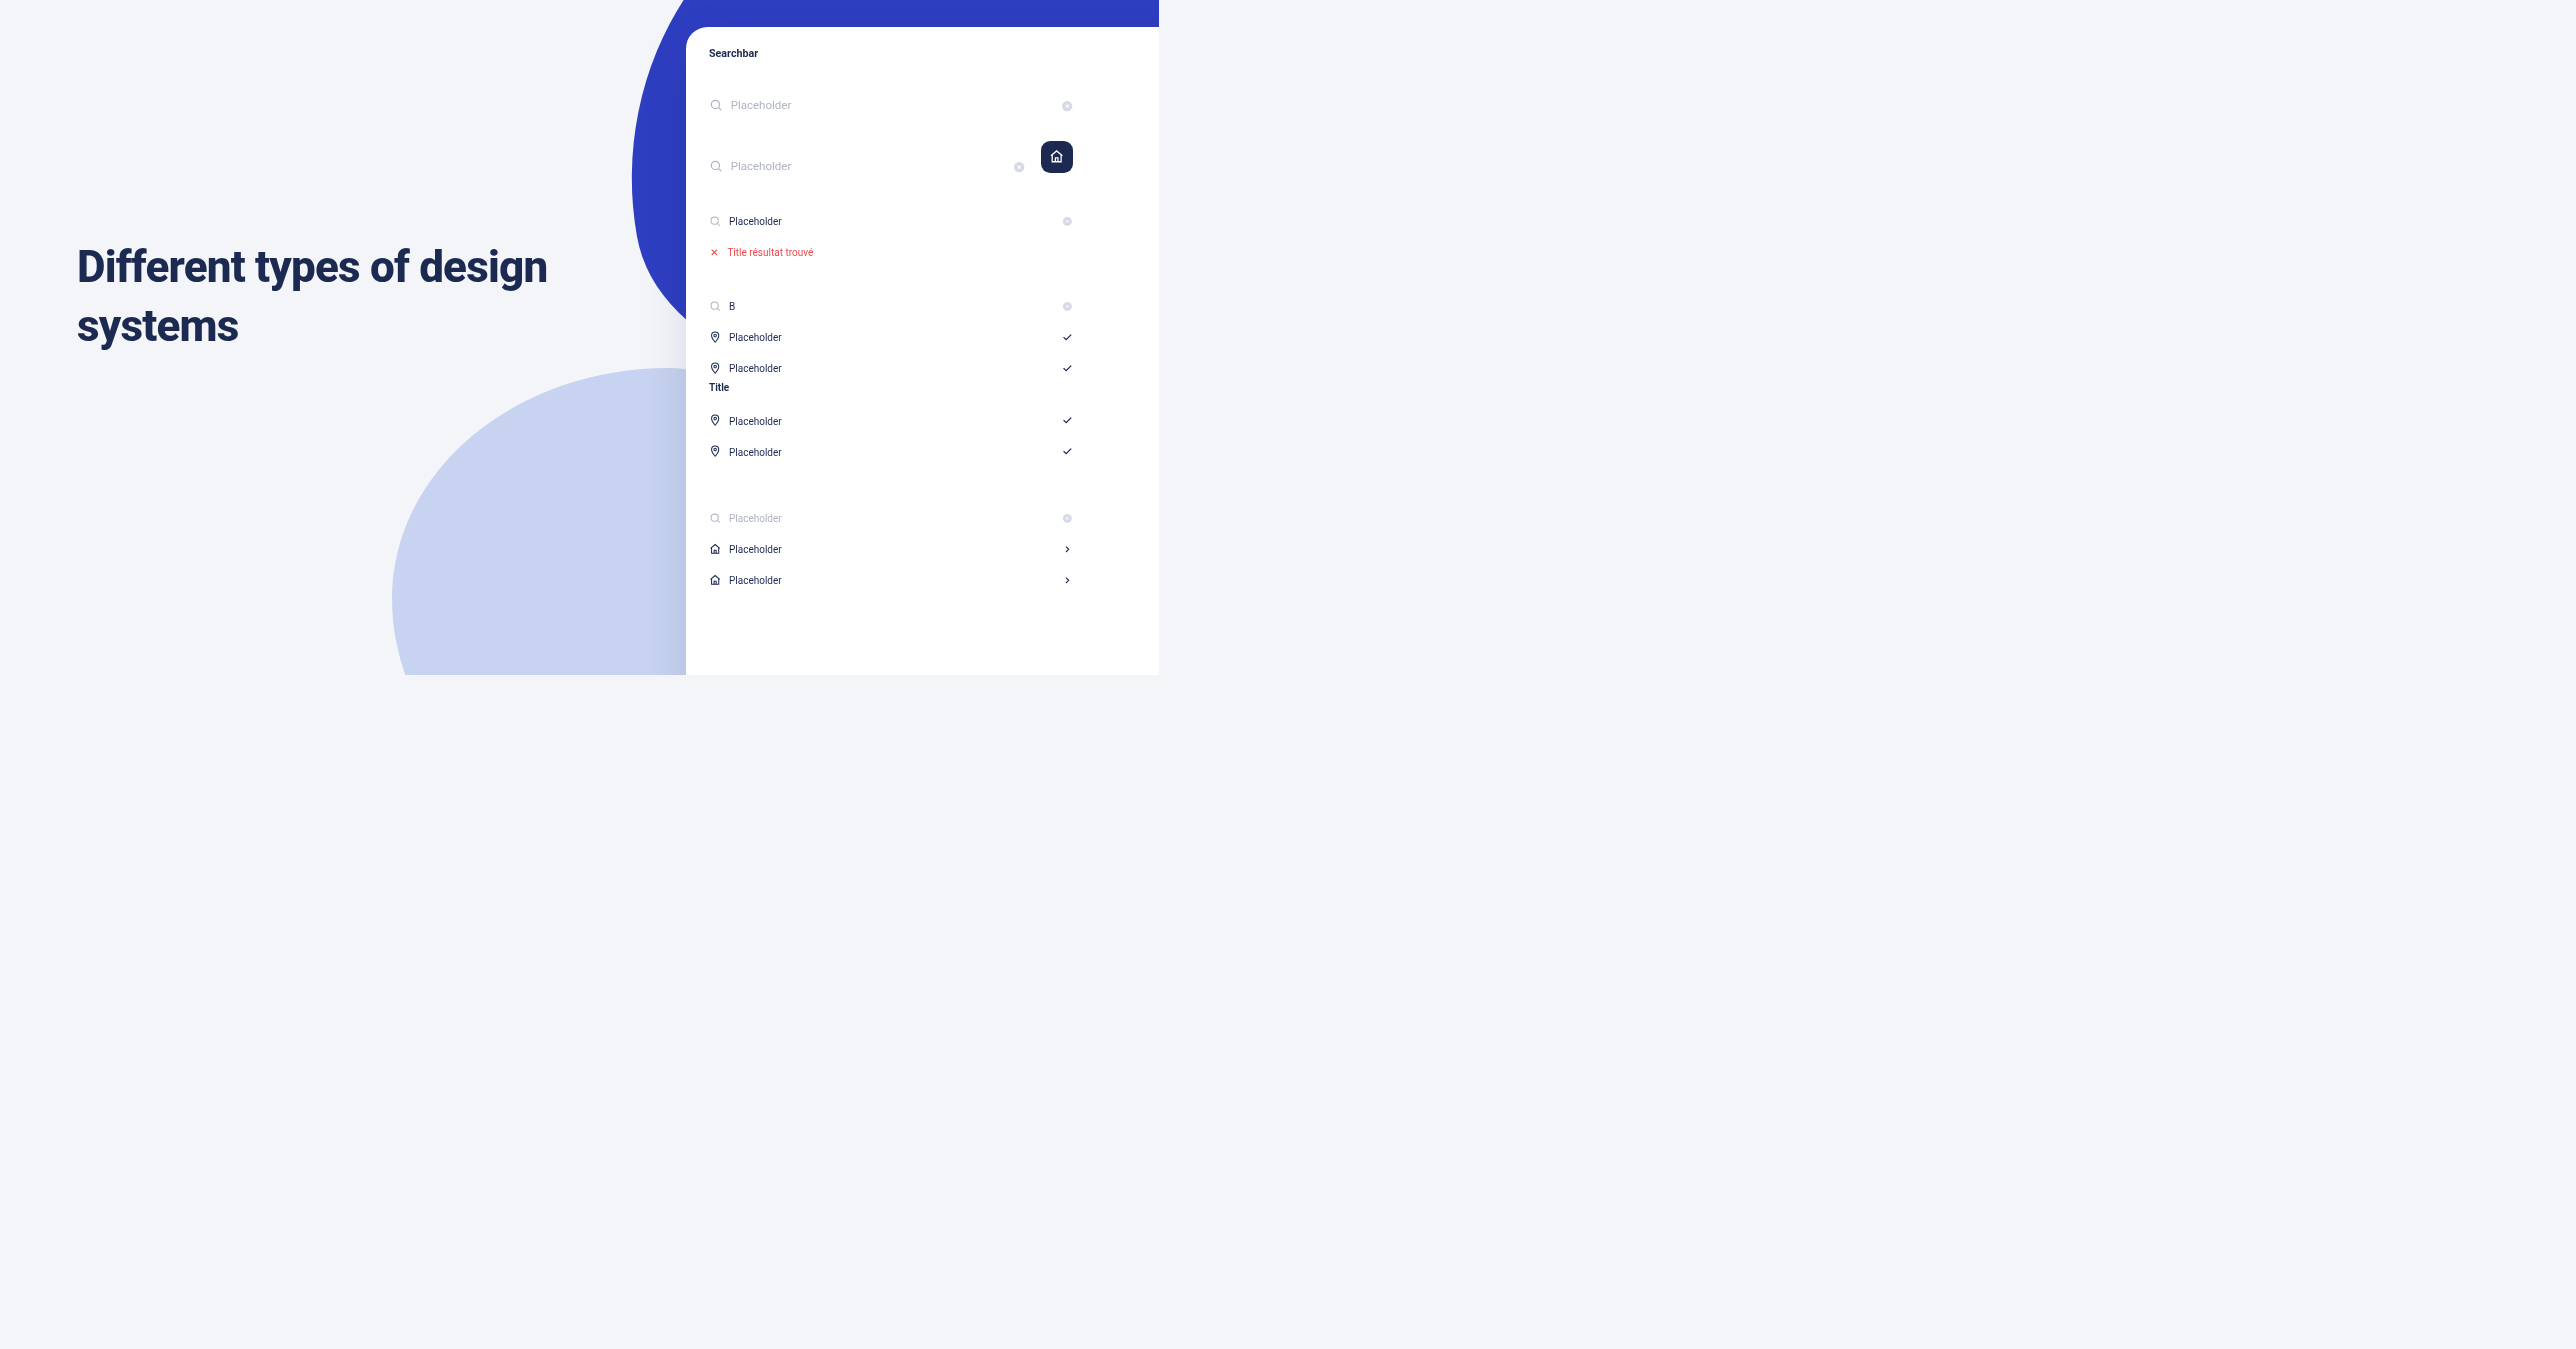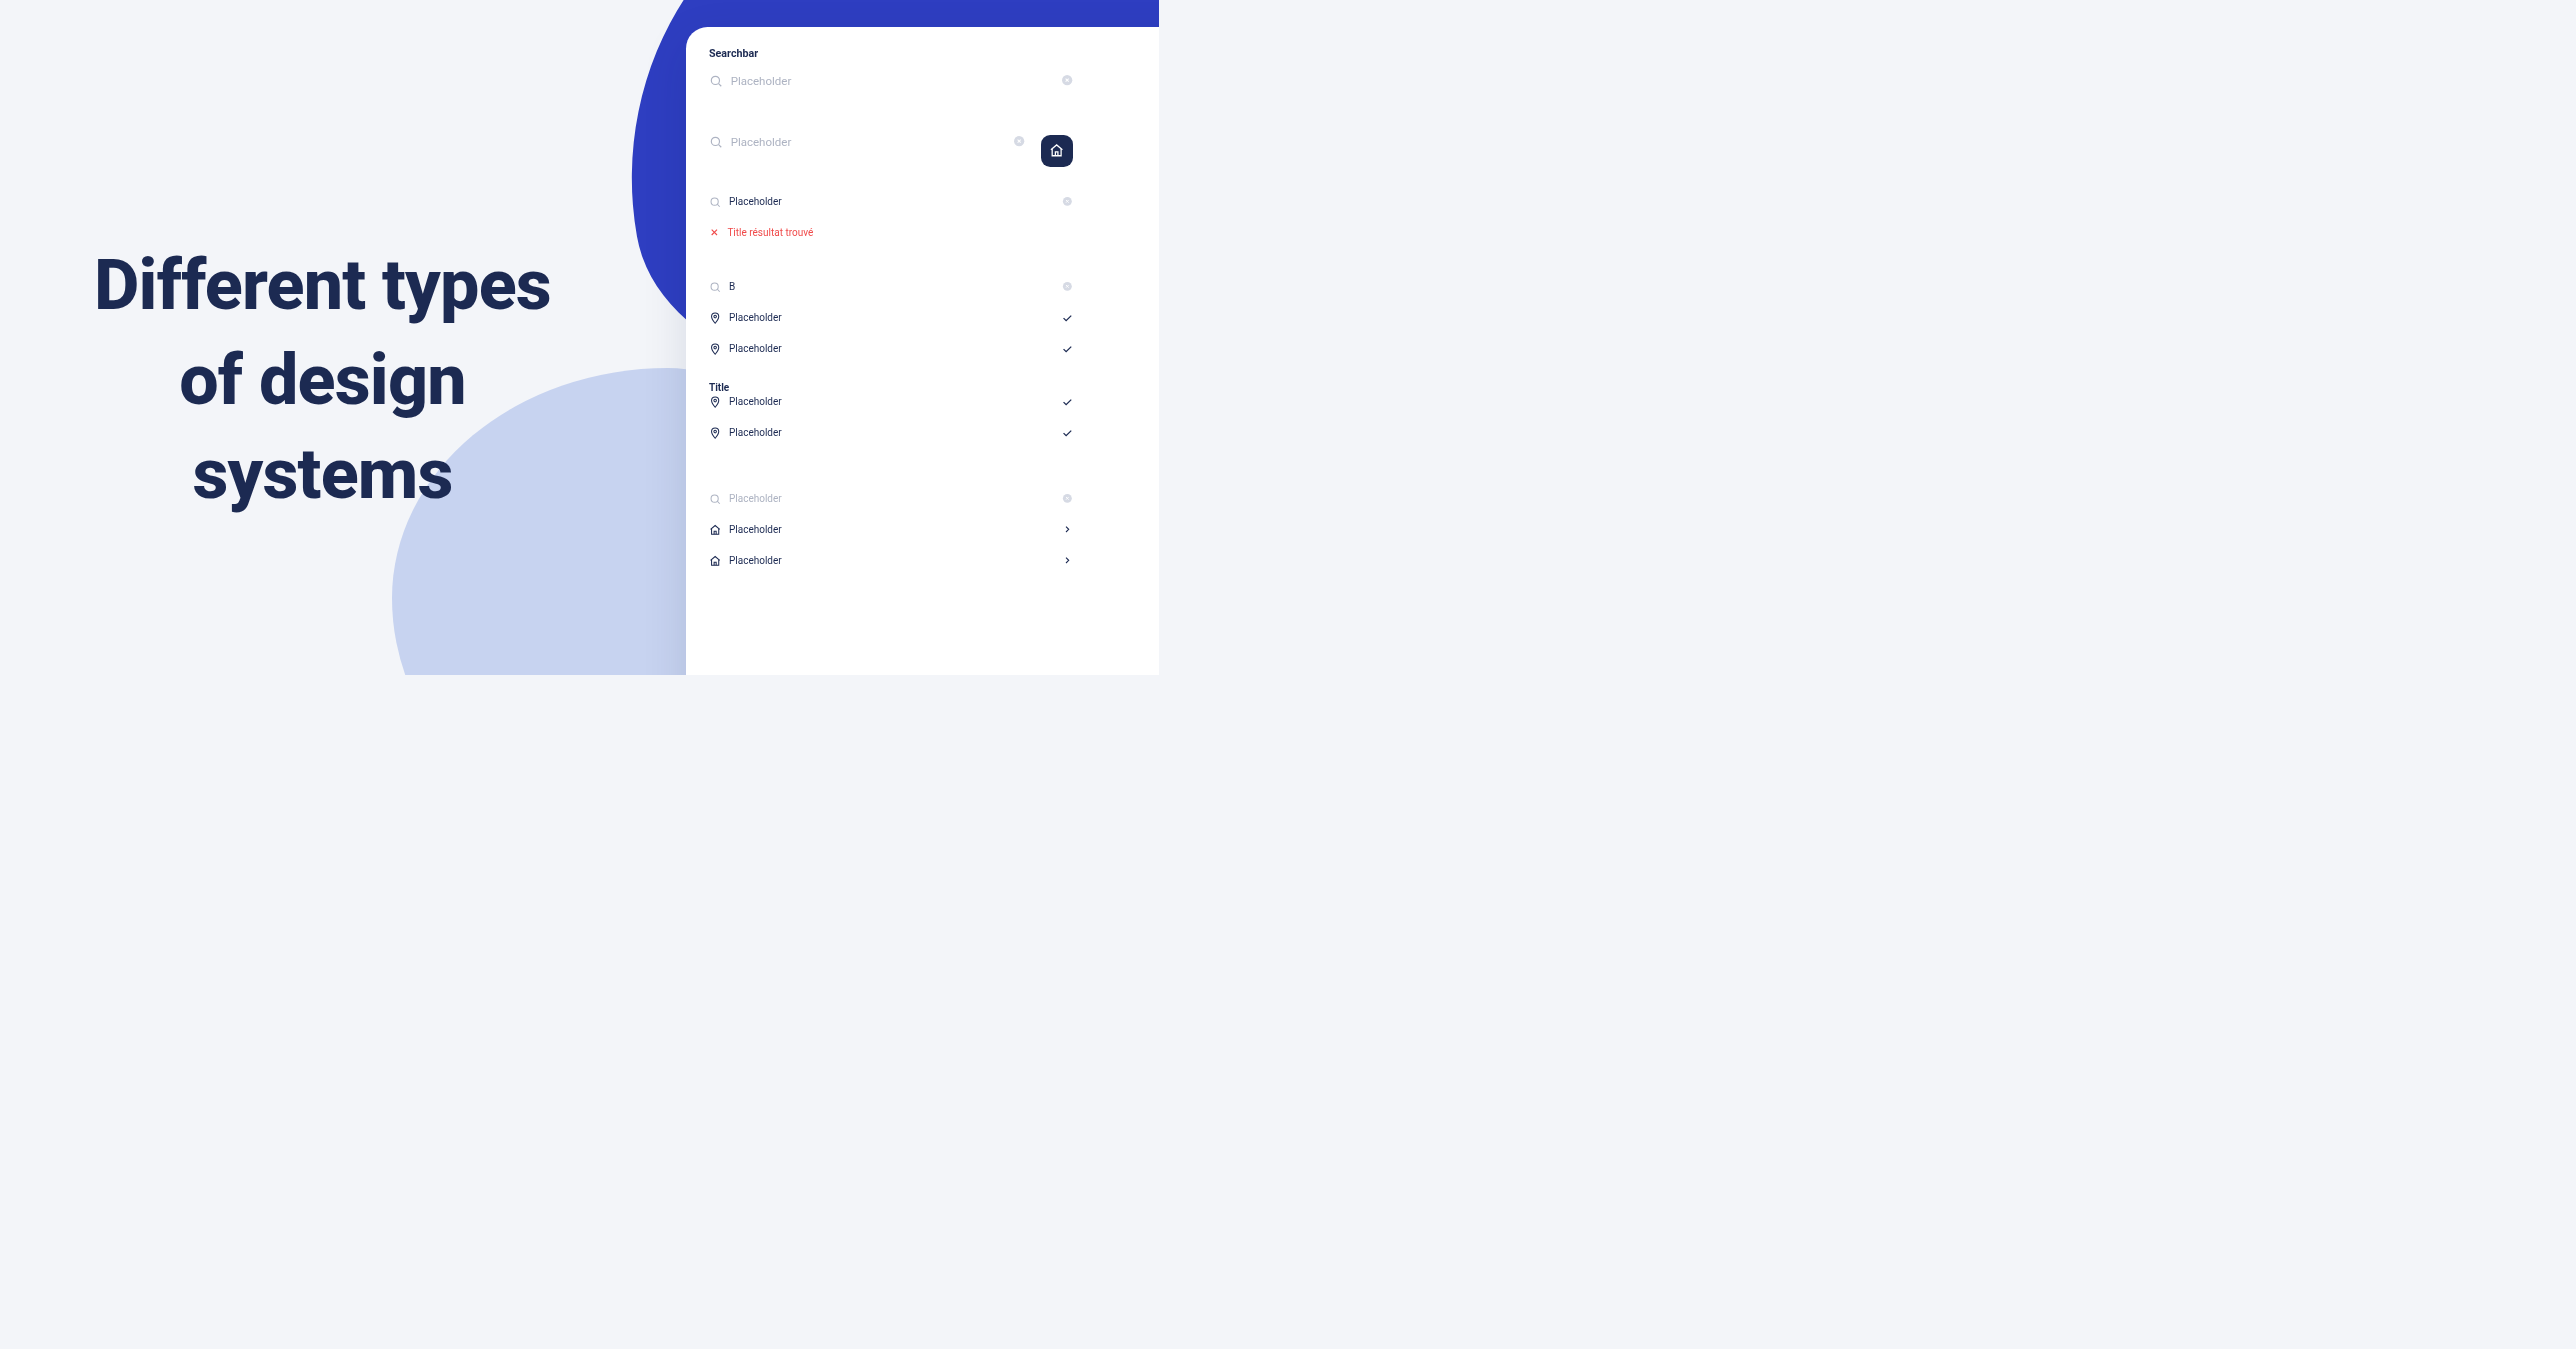--- a/index.html
+++ b/index.html
@@ -27,27 +27,26 @@
   right: 307px;
   width: 460px;
   height: 460px;
   background: #C7D3F0;
   border-radius: 60% 40% 50% 50% / 50% 60% 40% 50%;
 }
 .headline {
   position: absolute;
   left: 77px;
   top: 238px;
-  font-size: 70px;
+  font-size: 44px;
   font-weight: 800;
   line-height: 1.35;
   color: #1C2A52;
   letter-spacing: -0.8px;
   max-width: 491px;
-  text-align: center;
 }
 .card {
   position: absolute;
   top: 27px;
   left: 686px;
   width: 537px;
   height: 790px;
   background: #fff;
   border-radius: 21.5px;
   padding: 20px 23px;
@@ -55,21 +54,21 @@
 }
 .card-title {
   font-size: 10.7px;
   font-weight: 700;
   color: #1C2A52;
   margin-bottom: 14px;
 }
 .column { width: 364px; }
 .row {
   display: flex;
-  align-items: flex-start;
+  align-items: flex-end;
   gap: 7.7px;
   height: 31px;
 }
 .row-lg { height: 38px; }
 .search-icon, .clear-icon, .pin-icon, .check-icon, .chevron-icon, .home-icon, .x-icon {
   flex: 0 0 auto;
   display: inline-flex;
   align-items: center;
   justify-content: center;
 }

